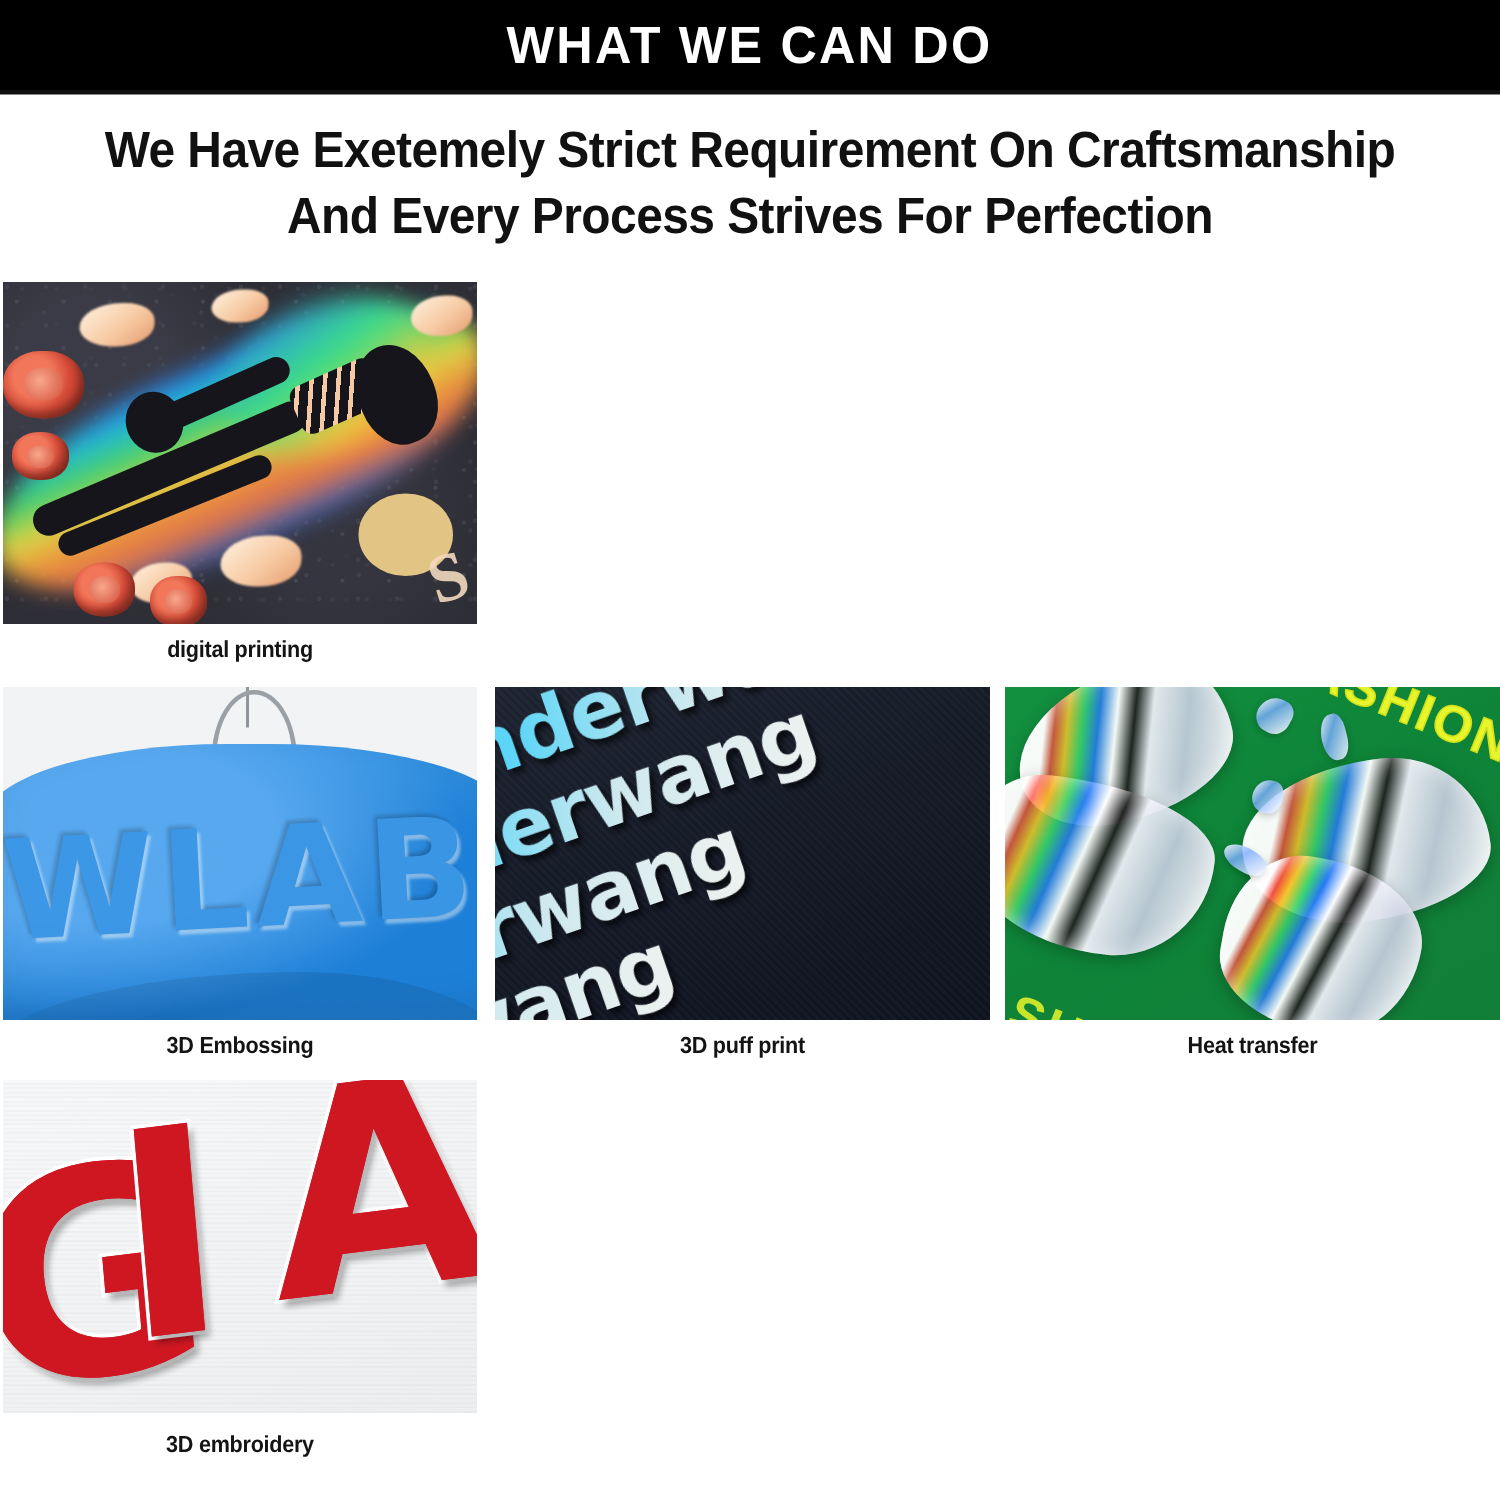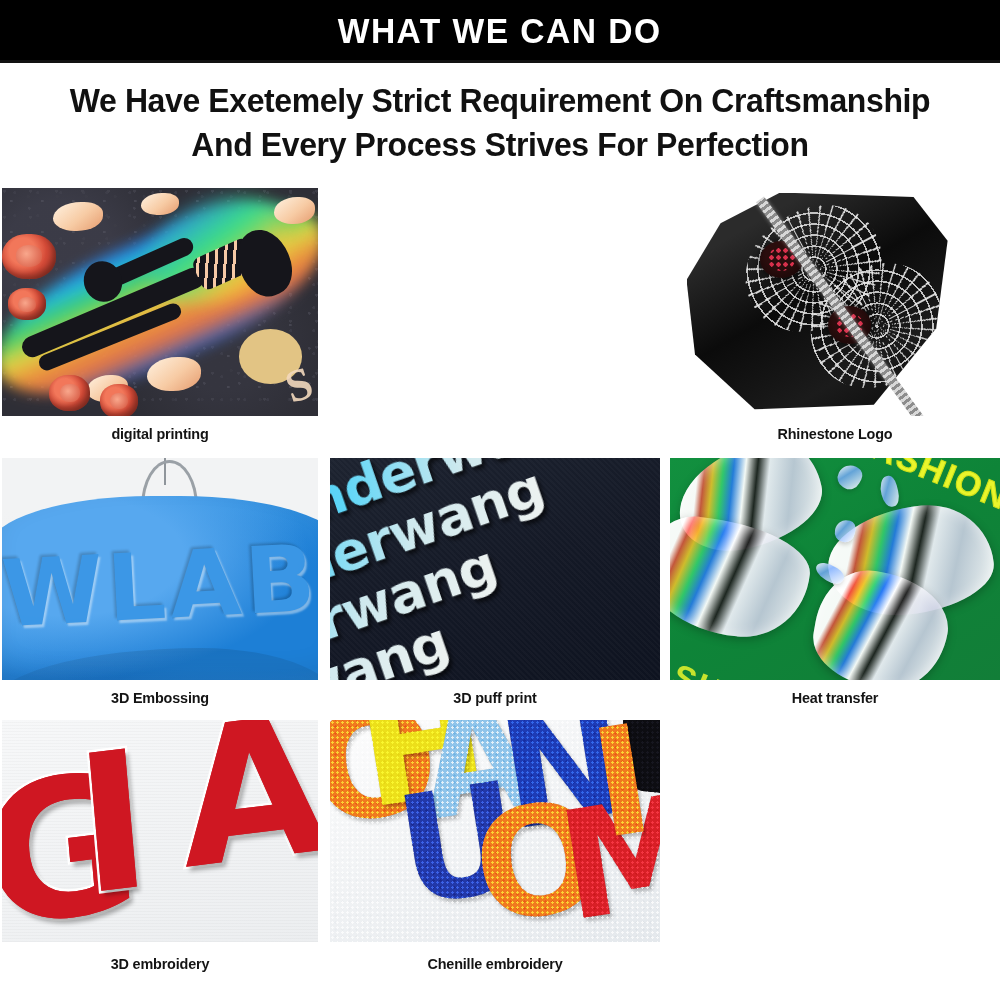--- a/index.html
+++ b/index.html
@@ -509,40 +509,20 @@
           <div class="dp-rose" style="left:15%;top:82%;width:13%;height:16%;"></div>
           <div class="dp-rose" style="left:31%;top:86%;width:12%;height:15%;"></div>
           <div class="dp-ball"></div>
           <div class="dp-s">S</div>
         </div>
       </div>
       <div class="caption">digital printing</div>
     </div>
 
 
-    <div class="cell col-3">
-      <div class="thumb">
-        <div class="art-rhine">
-          <div class="rh-cloth">
-            <div class="rh-web rh-web-a"></div>
-            <div class="rh-web rh-web-b"></div>
-            <div class="rh-eye rh-eye-a">
-              <div class="rh-eye-dots"></div>
-            </div>
-            <div class="rh-eye rh-eye-b">
-              <div class="rh-eye-dots"></div>
-            </div>
-          </div>
-          <div class="rh-zip">
-            <div class="rh-zip-line"></div>
-          </div>
-        </div>
-      </div>
-      <div class="caption">Rhinestone Logo</div>
-    </div>
   </div>
 
   <div class="row row-2">
 
     <div class="cell col-1">
       <div class="thumb">
         <div class="art-emboss">
           <div class="em-hook-stem"></div>
           <div class="em-hook"></div>
           <div class="em-garment">
@@ -596,32 +576,15 @@
       <div class="thumb">
         <div class="art-emb">
           <div class="emb-letter emb-l1">G</div>
           <div class="emb-letter emb-l2">I</div>
           <div class="emb-letter emb-l3">A</div>
         </div>
       </div>
       <div class="caption">3D embroidery</div>
     </div>
 
-    <div class="cell col-2">
-      <div class="thumb">
-        <div class="art-chen">
-          <div class="chen-dark"></div>
-          <div class="chen-letter" style="left:-6%;top:-14%;color:#f07a1e;">O</div>
-          <div class="chen-letter" style="left:9%;top:-22%;color:#ecdf1a;">H</div>
-          <div class="chen-letter" style="left:27%;top:-16%;color:#8fc4ea;">A</div>
-          <div class="chen-letter" style="left:21%;top:22%;color:#2238a8;">U</div>
-          <div class="chen-letter" style="left:52%;top:-12%;color:#1d3bb5;">N</div>
-          <div class="chen-letter" style="left:44%;top:30%;color:#f07a1e;">O</div>
-          <div class="chen-letter" style="left:70%;top:28%;color:#d81f26;">M</div>
-          <div class="chen-letter" style="left:80%;top:-6%;color:#f07a1e;">I</div>
-          <div class="chen-fuzz" style="position:absolute"></div>
-        </div>
-      </div>
-      <div class="caption">Chenille embroidery</div>
-    </div>
 
   </div>
 </div>
 
 </body></html>

